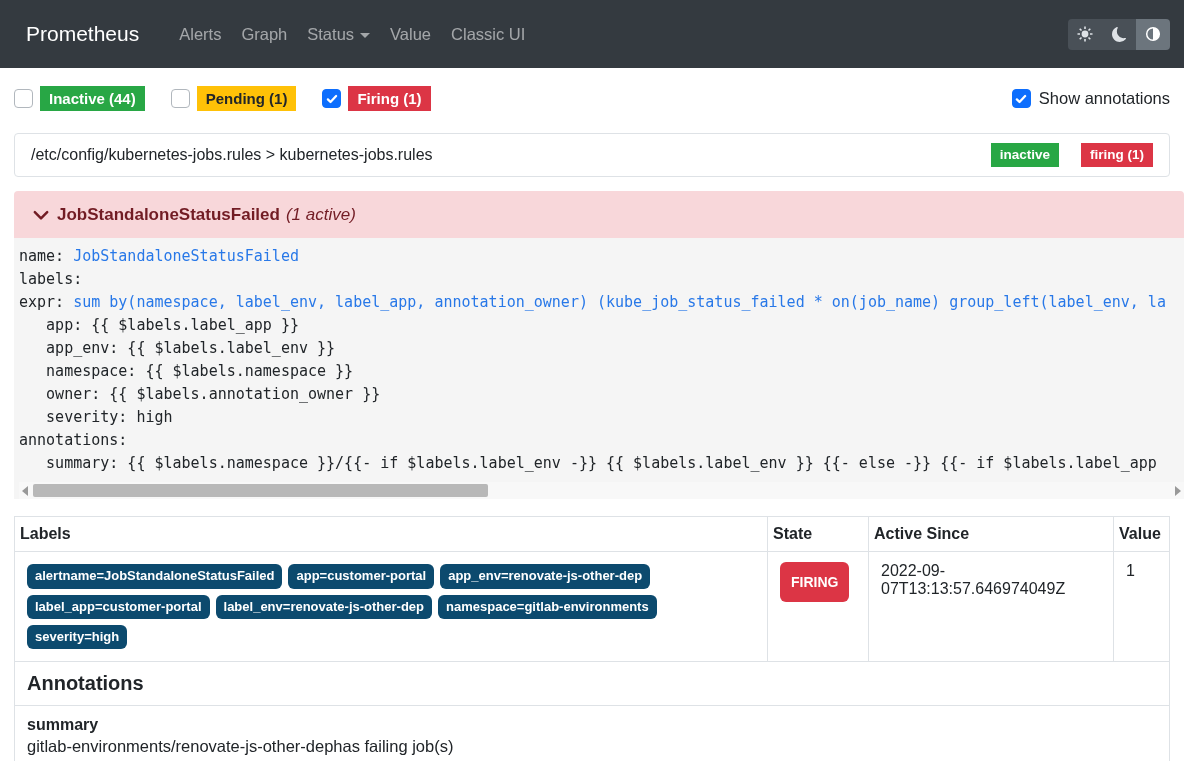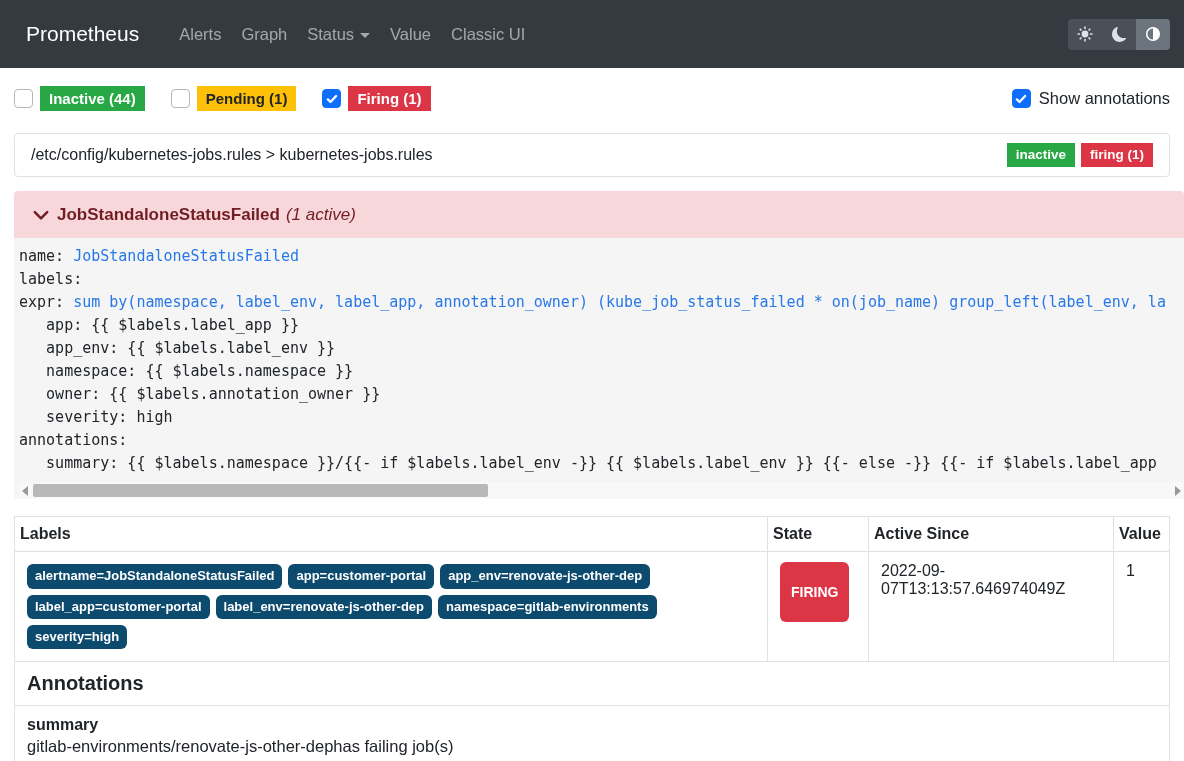--- a/index.html
+++ b/index.html
@@ -32,21 +32,21 @@
   .checkbox.checked svg { display:block; }
   .badge { display:inline-block; font-weight:bold; font-size:15px; color:#fff;
            padding:4px 9px; border-radius:0; margin-left:7px; line-height:1.15; }
   .show-annotations { margin-left:auto; display:flex; align-items:flex-end; }
   .show-annotations span.lbl { font-size:16.5px; margin-left:8px; }
 
   
   .rule-card { margin-top:22px; border:1px solid #dee2e6; border-radius:4px; height:44px;
                display:flex; align-items:center; padding:0 16px; }
   .rule-title { font-size:16px; }
-  .rule-badges { margin-left:auto; display:flex; gap:6px; }
+  .rule-badges { margin-left:auto; display:flex; gap:22px; }
   .rule-badges .badge { font-size:13.5px; margin-left:0; padding:4px 9px; }
 
   
   .alert-section { margin-right:-14px; margin-top:14px; }
   .alert-header { background:#f8d7da; color:#721c24; height:47px; display:flex; align-items:center;
                   padding:0 18px; border-radius:4px 4px 0 0; cursor:pointer; }
   .alert-header svg { margin-right:7px; flex:0 0 auto; }
   .alert-name { font-weight:bold; font-size:17px; }
   .alert-count { font-size:17px; margin-left:6px;font-style:italic; }
 
@@ -66,21 +66,21 @@
   
   table { border-collapse:collapse; width:100%; margin-top:17px; }
   th, td { border:1px solid #dee2e6; text-align:left; vertical-align:top; }
   th { font-size:16px; font-weight:bold; padding:8px 5px; }
   td { padding:10px 12px; font-size:16px; }
   .col-state { width:101px; } .col-since { width:245px; } .col-value { width:56px; }
   .labels-cell { display:flex; flex-wrap:wrap; gap:6px; padding:2px 0; }
   .label-badge { background:#0c4a6e; color:#fff; font-weight:bold; font-size:13px;
                  padding:5px 8px; border-radius:6px; line-height:1.1; white-space:nowrap; }
   .state-badge { display:inline-block; background:#dc3545; color:#fff; font-weight:bold;
-                 font-size:14px; padding:22px 11px; border-radius:6px; }
+                 font-size:14px; padding:12px 11px; border-radius:6px; }
   .annotations-table { margin-top:-1px; }
   .annotations-title { font-size:20px; font-weight:bold; padding:10px 12px; }
   .annotation-name { font-weight:bold; font-size:16px; }
   .annotation-value { font-size:16.5px; margin-top:3px; }
 </style>
 </head>
 <body>
 
 <nav class="navbar">
   <a class="brand">Prometheus</a>

